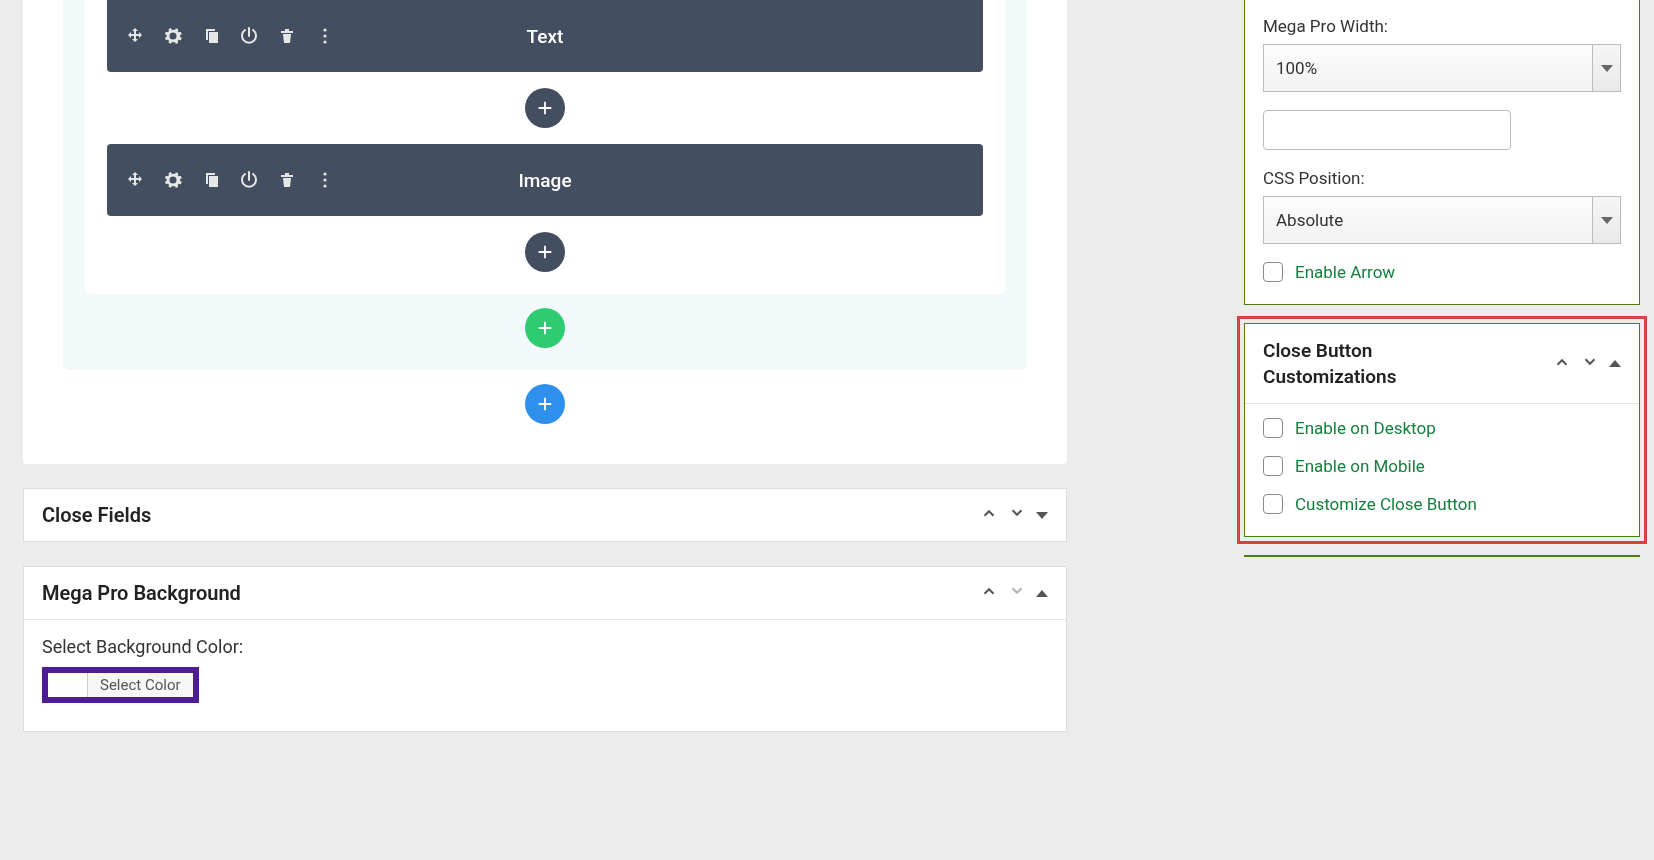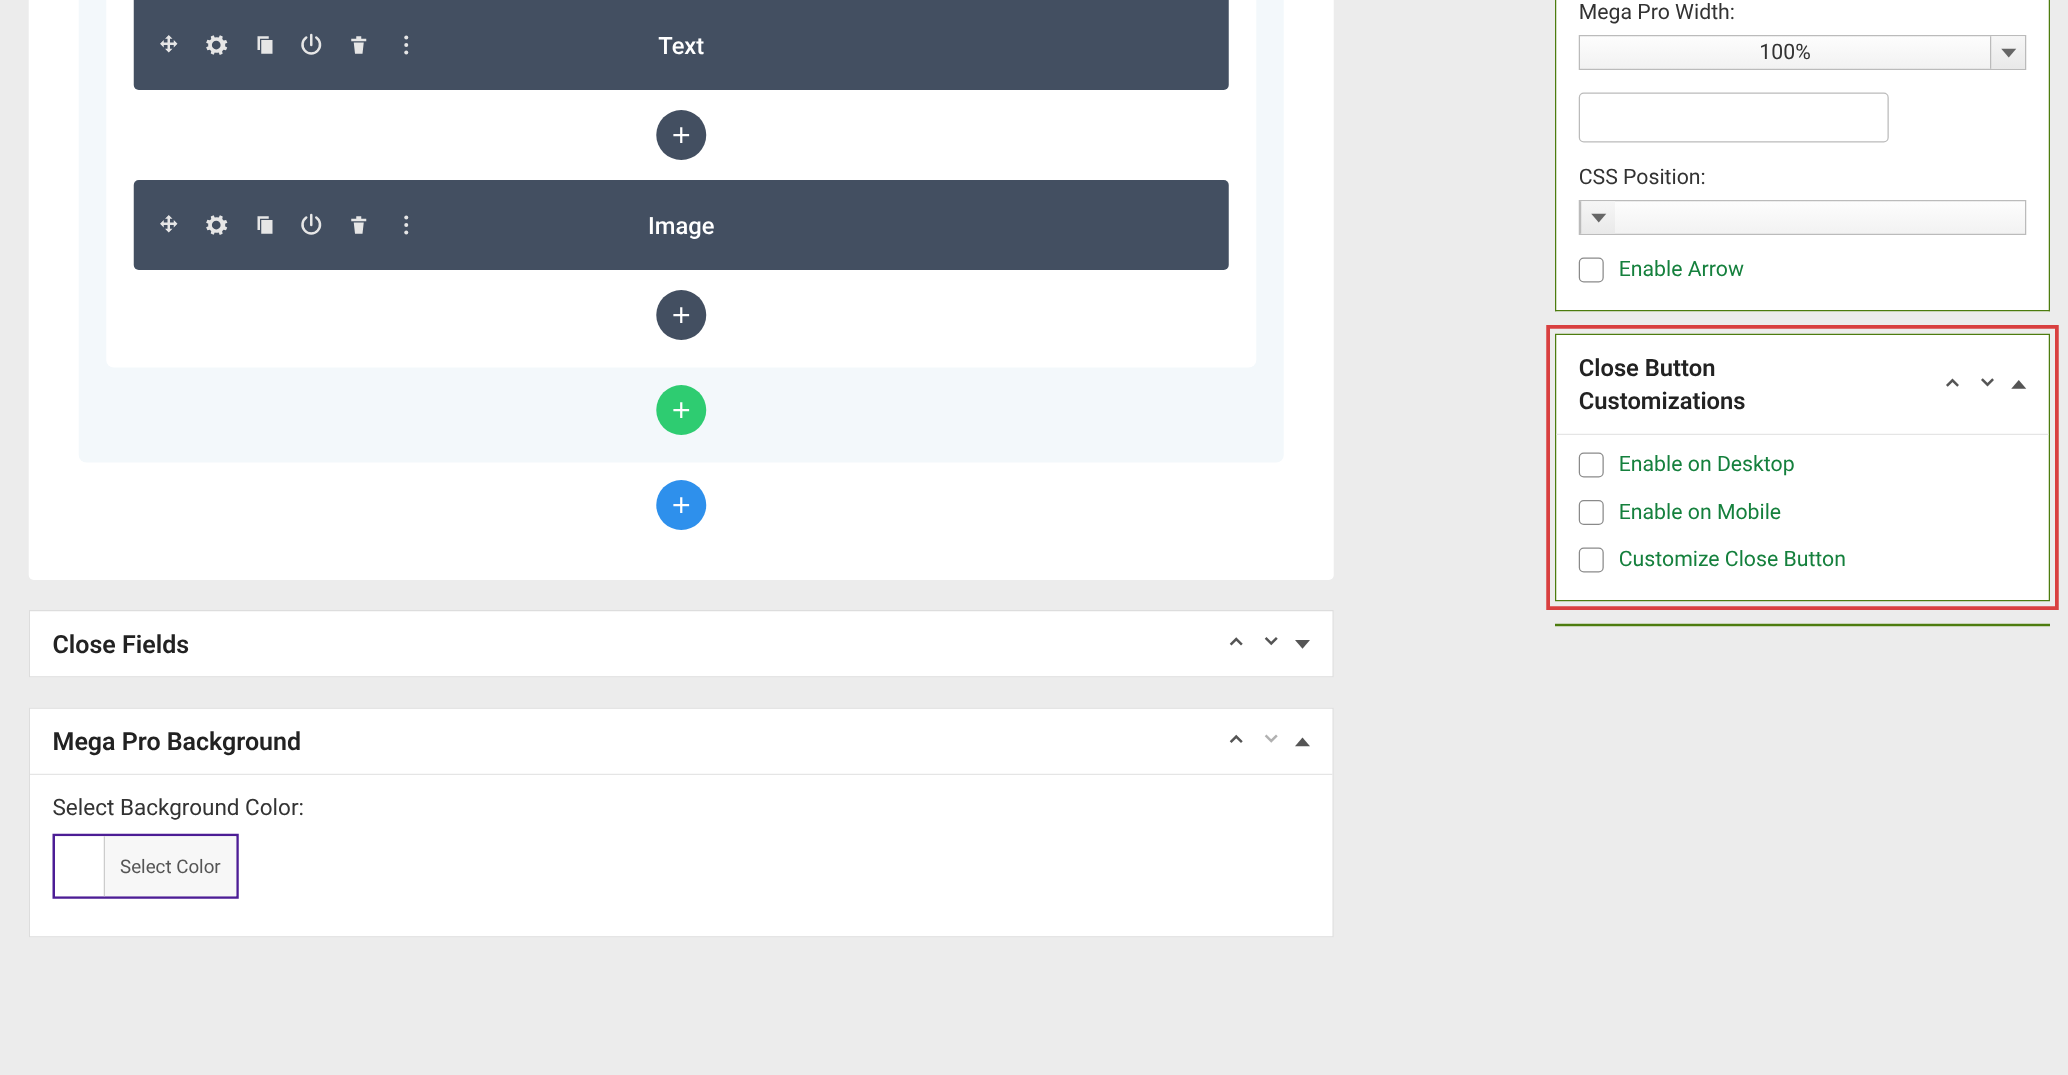--- a/index.html
+++ b/index.html
@@ -104,22 +104,22 @@
   .tri-down { border-top: 7px solid #555; }
   .tri-up   { border-bottom: 7px solid #555; }
   .panel-body { padding: 16px 18px 28px 18px; }
   .field-label {
     font-size: 18px;
     color: #333;
     margin-bottom: 10px;
   }
   .color-picker {
     display: inline-flex;
-    border: 2px solid #4c1d95;
-    height: 52px;
+    border: 6px solid #4c1d95;
+    height: 36px;
   }
   .color-swatch {
     width: 40px;
     border-right: 1px solid #ccc;
     background: #fff;
   }
   .color-text {
     padding: 0 12px;
     font-size: 15px;
     color: #555;
@@ -155,25 +155,24 @@
     color: #222;
     line-height: 1.35;
     max-width: 220px;
   }
   .side-body { padding: 14px 18px 22px 18px; }
   .form-label { font-size: 17px; color: #333; margin-bottom: 8px; }
   .form-group { margin-bottom: 18px; }
   .select-wrap {
     position: relative;
     border: 1px solid #bbb;
-    height: 28px;
+    height: 48px;
     display: flex;
     align-items: center;
     background: linear-gradient(#fdfdfd,#f2f2f2);
-    text-align: center;
   }
   .select-val { padding: 0 12px; font-size: 17px; color: #333; flex: 1; }
   .select-btn {
     width: 28px; height: 100%;
     border-left: 1px solid #bbb;
     display: flex; align-items: center; justify-content: center;
     background: linear-gradient(#f6f6f6,#e9e9e9);
   }
   .text-input {
     width: 248px; height: 40px;
@@ -368,36 +367,37 @@
       <div class="color-picker">
         <div class="color-swatch"></div>
         <div class="color-text">Select Color</div>
       </div>
     </div>
   </div>
 </div>
 
 <div class="sidebar">
   <div class="side-panel" style="border-top:none">
-    <div class="side-body" style="padding-top:0">
+    <div class="side-body" style="padding-top:16px">
       <div class="form-group">
         <div class="form-label">Mega Pro Width:</div>
         <div class="select-wrap">
           <div class="select-val">100%</div>
           <div class="select-btn">
               <span class="tri-down" style="border-top-color:#666"></span>
             </div>
         </div>
       </div>
       <div class="form-group">
         <input class="text-input" value="" style="">
       </div>
       <div class="form-group">
         <div class="form-label">CSS Position:</div>
         <div class="select-wrap">
+          <div class="select-val">Absolute</div>
           <div class="select-btn">
               <span class="tri-down" style="border-top-color:#666"></span>
             </div>
         </div>
       </div>
       <div class="check-row">
         <div class="checkbox"></div>
         <div class="check-label">Enable Arrow</div>
       </div>
     </div>

